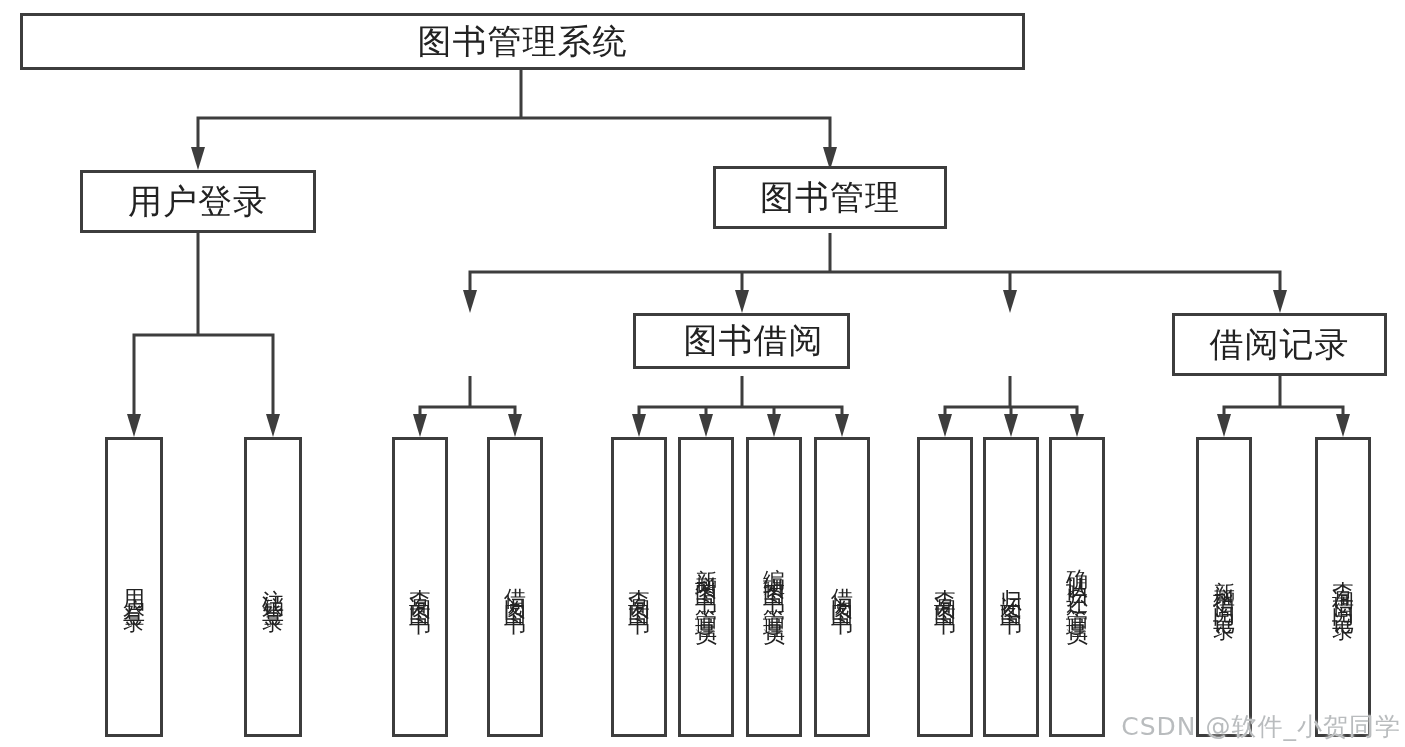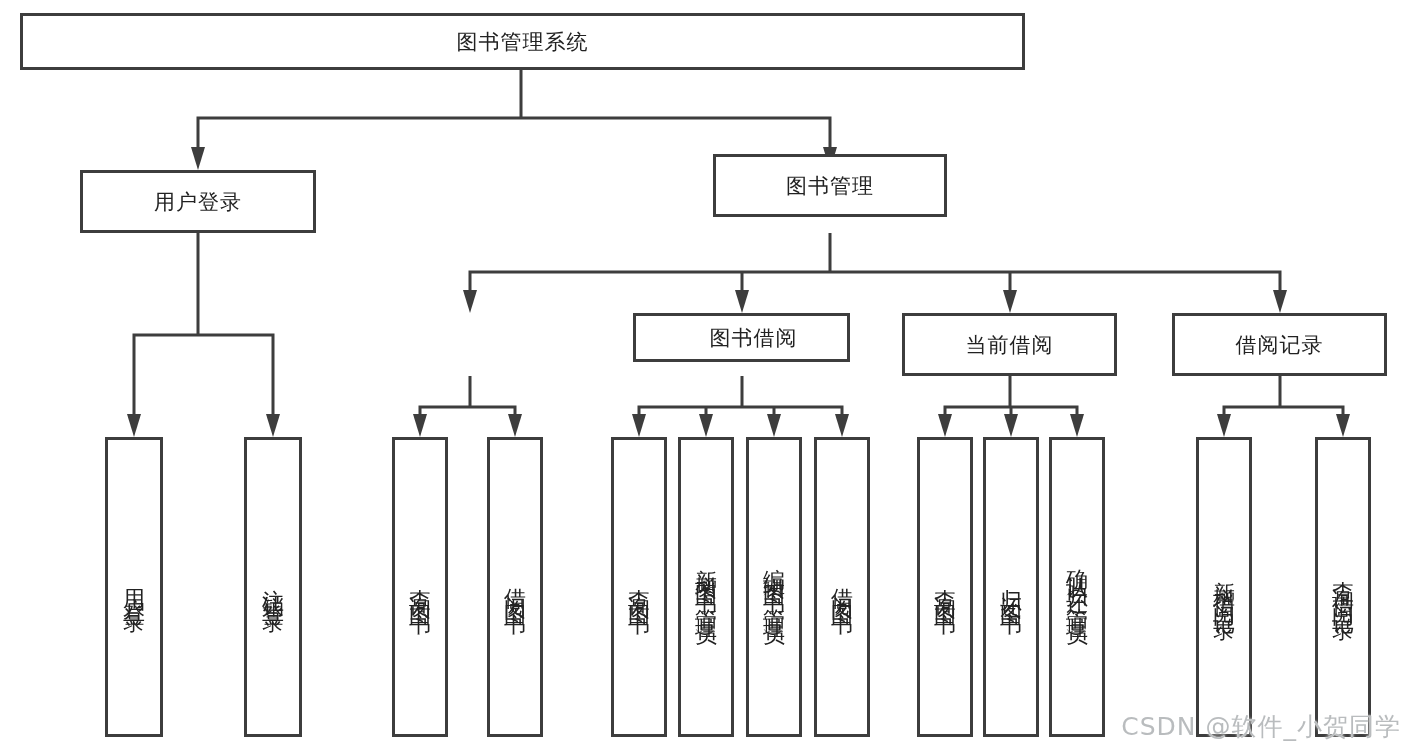--- a/index.html
+++ b/index.html
@@ -10,21 +10,21 @@
     font-family:"DejaVu Sans","Liberation Sans",sans-serif;
     overflow:hidden;
   }
   .wires{position:absolute;left:0;top:0;width:1405px;height:747px;}
   .hbox{
     position:absolute;
     box-sizing:border-box;
     background:#ffffff;
     border:3px solid #3d3d3d;
     display:flex;align-items:center;justify-content:center;
-    font-size:21px;color:#222222;
+    font-size:34px;color:#222222;
     letter-spacing:1px;
     white-space:nowrap;
   }
   .vbox{
     position:absolute;
     box-sizing:border-box;
     top:437px;height:300px;
     background:#ffffff;
     border:3px solid #3d3d3d;
     display:flex;align-items:center;justify-content:center;
@@ -90,24 +90,23 @@
         <polygon points="1004,414 1018,414 1011,437"></polygon>
         <polygon points="1070,414 1084,414 1077,437"></polygon>
         <polygon points="1217,414 1231,414 1224,437"></polygon>
         <polygon points="1336,414 1350,414 1343,437"></polygon>
       </g>
   </svg>
 
   <div class="hbox" style="left:20px;top:13px;width:1005px;height:57px;">图书管理系统</div>
 
   <div class="hbox" style="left:80px;top:170px;width:236px;height:63px;">用户登录</div>
-  <div class="hbox" style="left:713px;top:154px;width:234px;height:63px;">图书管理</div>
+  <div class="hbox" style="left:713px;top:166px;width:234px;height:63px;">图书管理</div>
 
-  <div class="hbox" style="left:633px;top:313px;width:217px;height:49px;padding-left:24px;">图书借阅</div>
-  <div class="hbox" style="left:902px;top:313px;width:215px;height:63px;">当前借阅</div>
+  <div class="hbox" style="left:633px;top:313px;width:217px;height:56px;padding-left:24px;">图书借阅</div>
   <div class="hbox" style="left:1172px;top:313px;width:215px;height:63px;">借阅记录</div>
 
   <div class="vbox" style="left:105px;width:58px;">
     <span class="vtext">用户登录</span>
   </div>
   <div class="vbox" style="left:244px;width:58px;">
     <span class="vtext">注销登录</span>
   </div>
 
   <div class="vbox" style="left:392px;width:56px;">

